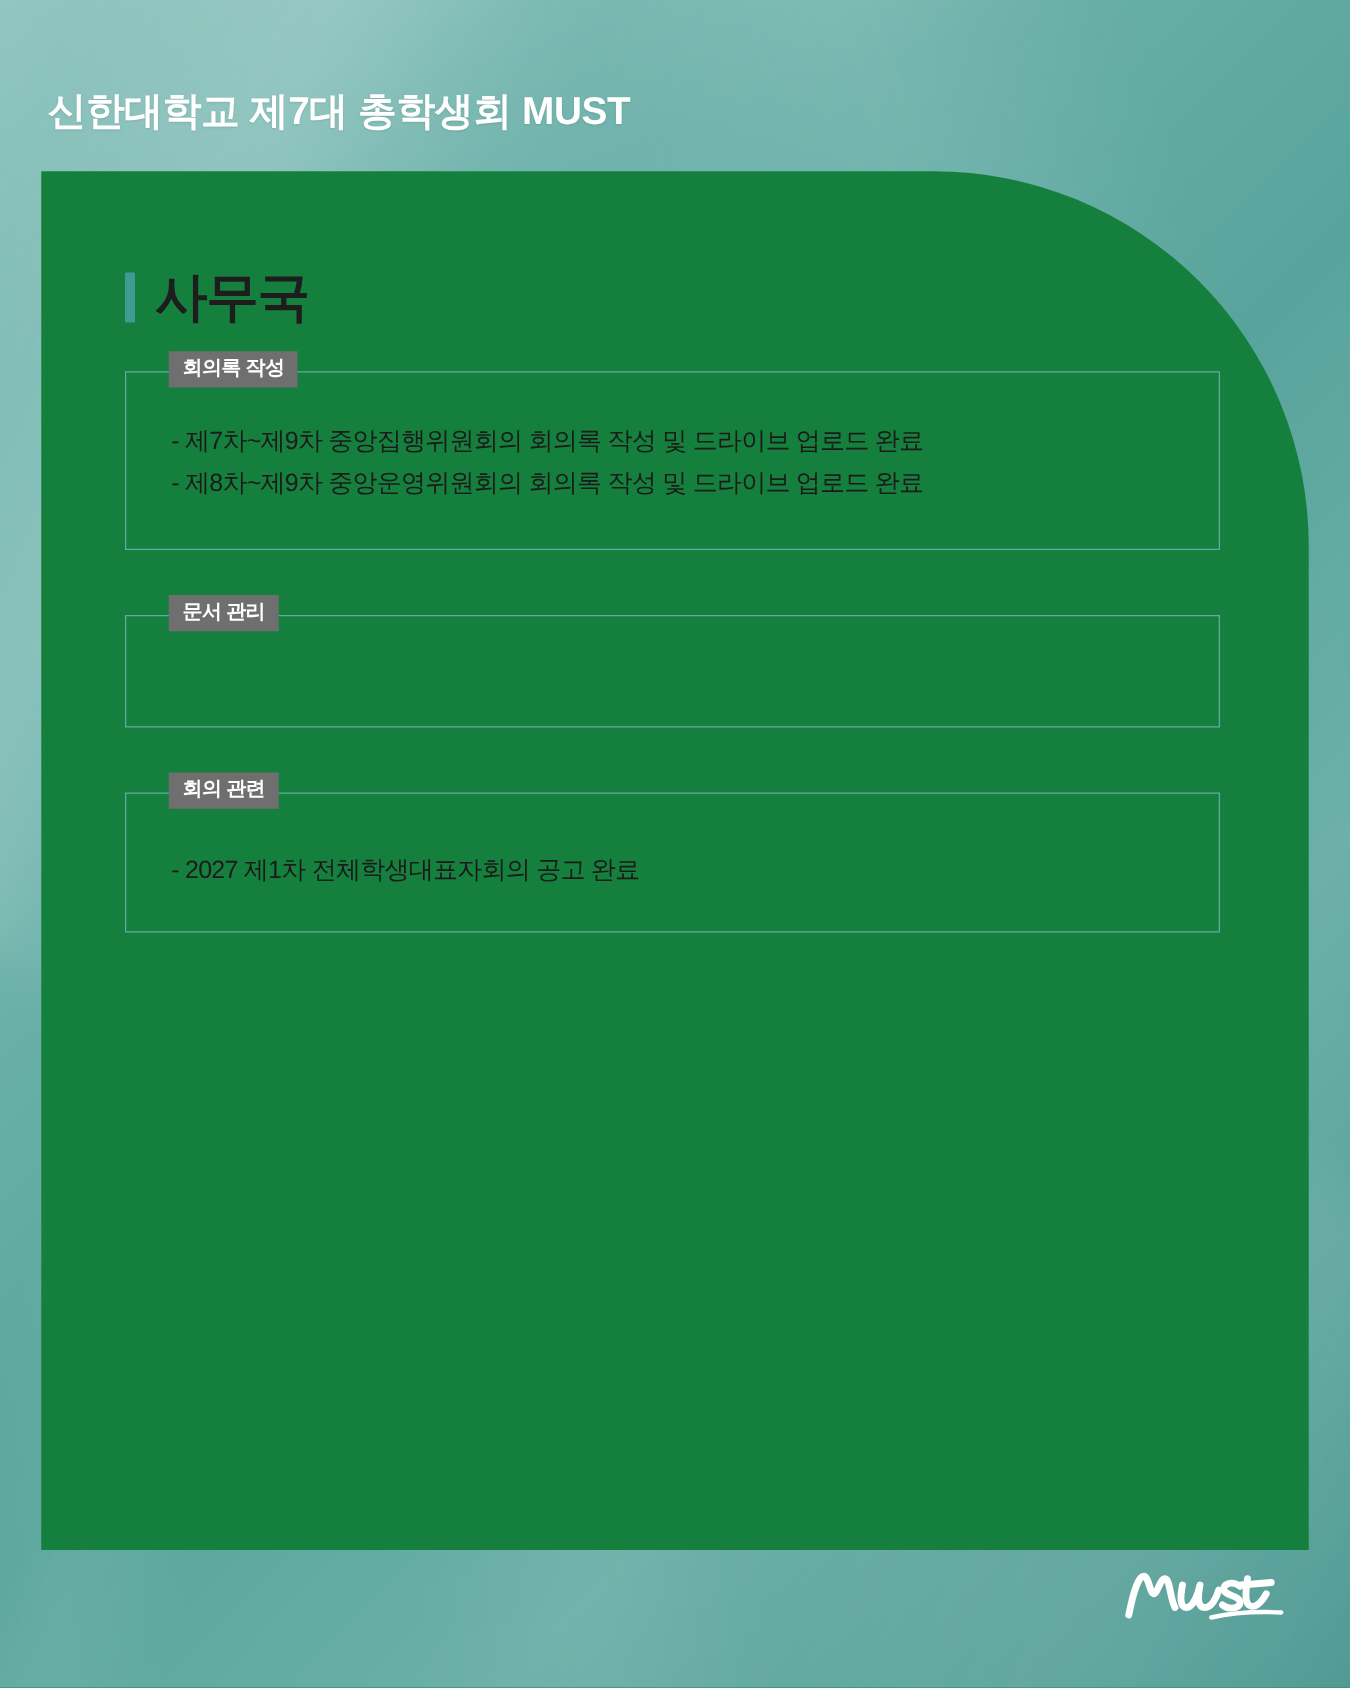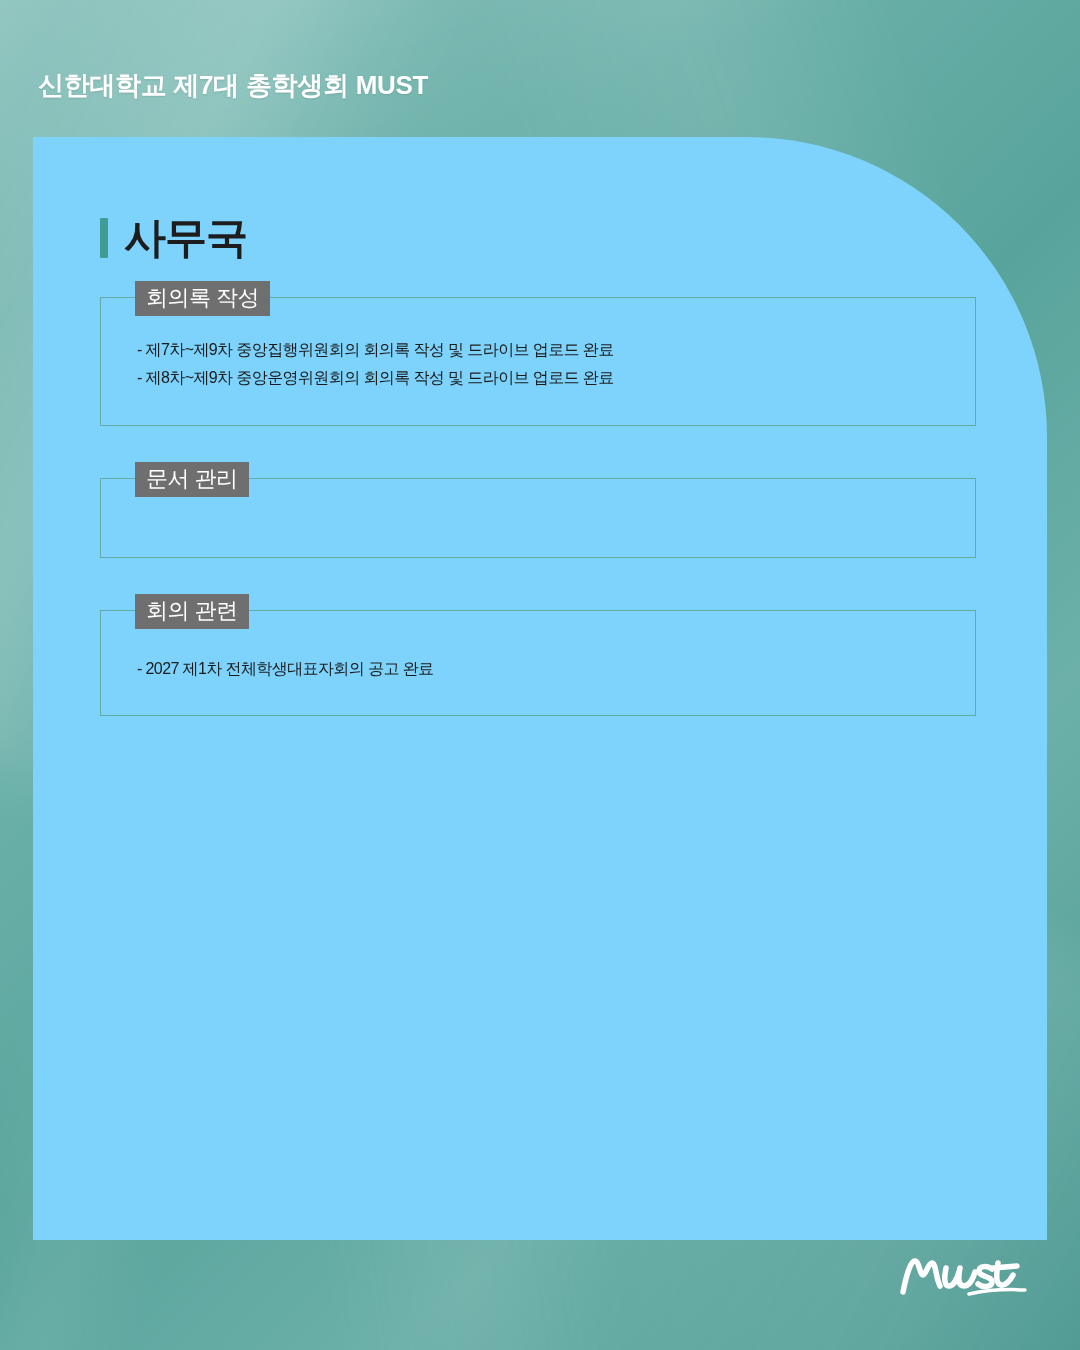--- a/index.html
+++ b/index.html
@@ -36,34 +36,34 @@
   .streak-c { right: 120px; top: -180px; width: 420px; height: 780px; transform: rotate(-18deg); opacity: .5; }
   .streak-d { right: -80px; bottom: -260px; width: 520px; height: 700px; transform: rotate(26deg); opacity: .42; }
   .streak-e { left: 30%; bottom: -320px; width: 300px; height: 760px; transform: rotate(-8deg); opacity: .35; }
 
   
   .header {
     position: absolute;
     left: 38px;
     top: 68px;
     color: #ffffff;
-    font-size: 26px;
+    font-size: 31px;
     font-weight: 700;
     letter-spacing: -0.3px;
     text-shadow: 0 1px 2px rgba(0,0,0,0.10);
   }
 
   
   .card {
     position: absolute;
     left: 33px;
     top: 137px;
     width: 1014px;
     height: 1103px;
-    background: #7dd3fc;
+    background: #15803d;
     border-radius: 0 300px 0 0;
     overflow: hidden;
   }
 
   .card-inner {
     position: absolute;
     left: 67px;
     top: 80px;
     right: 48px;
   }
@@ -98,43 +98,43 @@
     padding: 38px 34px 32px 34px;
   }
   .section:last-child { margin-bottom: 0; }
 
   .section-tag {
     position: absolute;
     top: -17px;
     left: 34px;
     background: #6f6f6f;
     color: #ffffff;
-    font-size: 22px;
-    font-weight: 400;
+    font-size: 16px;
+    font-weight: 700;
     letter-spacing: -0.5px;
     padding: 6px 11px 7px 11px;
     line-height: 1;
     white-space: nowrap;
   }
 
   .bullets {
     list-style: none;
     padding-left: 2px;
   }
   .bullets li {
-    font-size: 16px;
+    font-size: 20px;
     color: #1b1b1b;
     letter-spacing: -0.6px;
     line-height: 1.72;
     white-space: nowrap;
   }
 
   
   .section.s1 { padding-bottom: 34px; }
-  .section.s2 { padding-top: 46px; padding-bottom: 32px; }
+  .section.s2 { padding-top: 46px; padding-bottom: 42px; }
   .section.s3 { padding-top: 44px; padding-bottom: 32px; }
 
   
   .logo {
     position: absolute;
     right: 46px;
     bottom: 38px;
     width: 140px;
     height: 72px;
     color: #ffffff;

